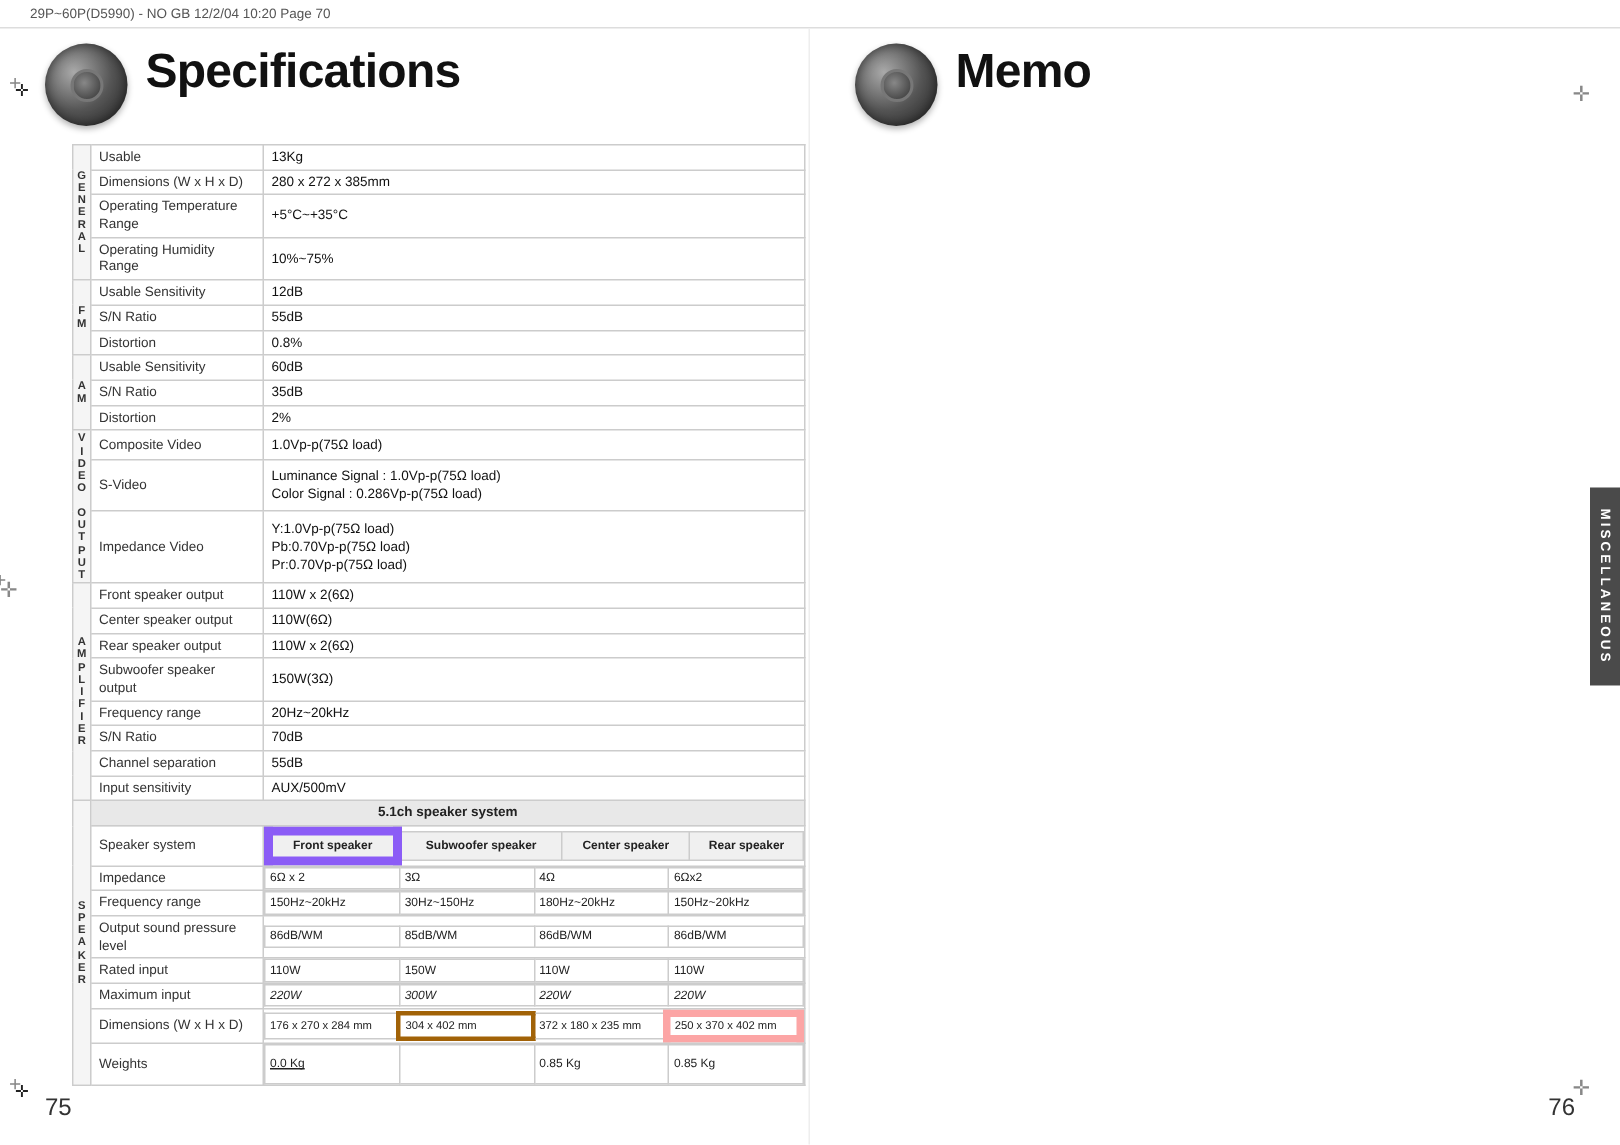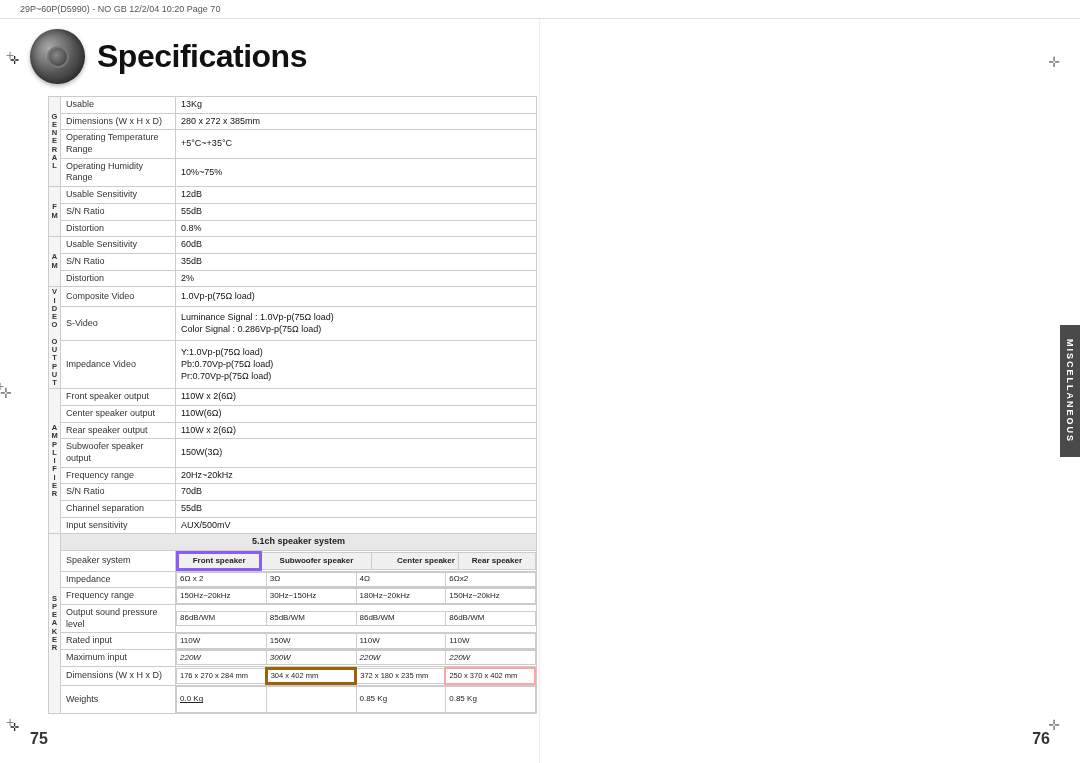--- a/index.html
+++ b/index.html
@@ -60,21 +60,21 @@
       content: '+';
       font-size: 14px;
       color: #888;
       position: absolute;
       top: -7px;
       left: -4px;
     }
 
     .page-header {
       display: flex;
-      align-items: center;
+      align-items: flex-start;
       margin-bottom: 12px;
     }
 
     .speaker-icon {
       width: 55px;
       height: 55px;
       border-radius: 50%;
       background: radial-gradient(circle at 35% 35%, #aaa, #555, #222);
       margin-right: 12px;
       flex-shrink: 0;
@@ -158,21 +158,21 @@
       background: #e8e8e8;
       font-weight: bold;
       font-size: 9px;
       text-align: center;
     }
 
     .page-number {
       position: absolute;
       bottom: 15px;
       font-size: 16px;
-      font-weight: bold;
+      font-weight: normal;
       color: #333;
     }
 
     .page-number-left { left: 30px; }
 
     .crosshair-tl { top: 35px; left: 10px; }
     .crosshair-bl { bottom: 30px; left: 10px; }
     .crosshair-center-left { left: 0; top: 50%; transform: translateY(-50%); }
   </style>
 </head>
@@ -304,23 +304,23 @@
         <tr>
           <td class="cat-label" rowspan="9">S<br>P<br>E<br>A<br>K<br>E<br>R</td>
           <td colspan="2" class="section-header">5.1ch speaker system</td>
         </tr>
         <tr>
           <td class="prop-name">Speaker system</td>
           <td style="padding:0;">
             <table style="width:100%;border-collapse:collapse;font-size:8px;">
               <tbody>
                     <tr>
-                <th style="border:3px solid #8b5cf6;padding:1.5px 3px;font-size:8px;background:#f0f0f0;">Front speaker</th>
+                <th style="border:6px solid #8b5cf6;padding:1.5px 3px;font-size:8px;background:#f0f0f0;">Front speaker</th>
                 <th style="border:1px solid #ccc;padding:1.5px 3px;font-size:8px;background:#f0f0f0;">Subwoofer speaker</th>
-                <th style="border:1px solid #ccc;padding:1.5px 3px;font-size:8px;background:#f0f0f0;text-align:right;">Center speaker</th>
+                <th style="border:1px solid #ccc;padding:1.5px 3px;font-size:8px;background:#f0f0f0;">Center speaker</th>
                 <th style="border:1px solid #ccc;padding:1.5px 3px;font-size:8px;background:#f0f0f0;">Rear speaker</th>
               </tr>
             </tbody>
                 </table>
           </td>
         </tr>
         <tr>
           <td class="prop-name">Impedance</td>
           <td style="padding:0;">
             <table style="width:100%;border-collapse:collapse;font-size:8px;">
@@ -397,21 +397,21 @@
         </tr>
         <tr>
           <td class="prop-name">Dimensions  (W x H x D)</td>
           <td style="padding:0;">
             <table style="width:100%;border-collapse:collapse;font-size:7.5px;">
               <tbody>
                     <tr>
                 <td style="border:1px solid #ccc;padding:1.5px 3px;width:25%;">176 x 270 x 284 mm</td>
                 <td style="border:3px solid #a16207;padding:1.5px 3px;width:25%;">304 x 402 mm</td>
                 <td style="border:1px solid #ccc;padding:1.5px 3px;width:25%;">372 x 180 x 235 mm</td>
-                <td style="border:2px solid #fca5a5;padding:1.5px 3px;width:25%;">250 x 370 x 402 mm</td>
+                <td style="border:5px solid #fca5a5;padding:1.5px 3px;width:25%;">250 x 370 x 402 mm</td>
               </tr>
             </tbody>
                 </table>
           </td>
         </tr>
         <tr>
           <td class="prop-name">Weights</td>
           <td style="padding:0;">
             <table style="width:100%;border-collapse:collapse;font-size:8px;">
               <tbody>
@@ -430,20 +430,26 @@
 
       <div class="page-number page-number-left">75</div>
     </div>
 
     <div class="right-page">
 
       <div style="position:absolute;top:35px;right:20px;font-size:14px;color:#888;">✛</div>
       <div style="position:absolute;bottom:30px;right:20px;font-size:14px;color:#888;">✛</div>
       <div style="position:absolute;right:0;top:50%;transform:translateY(-50%);font-size:14px;color:#888;">✛</div>
 
+      <div class="page-header">
+        <div class="speaker-icon">
+          <div class="speaker-icon-inner"></div>
+        </div>
+        <span class="page-title">Memo</span>
+      </div>
 
       <div class="misc-tab">
         <span>MISCELLANEOUS</span>
       </div>
 
       <div class="page-number" style="position:absolute;bottom:15px;right:30px;">76</div>
     </div>
 
   </div>
 </div>

